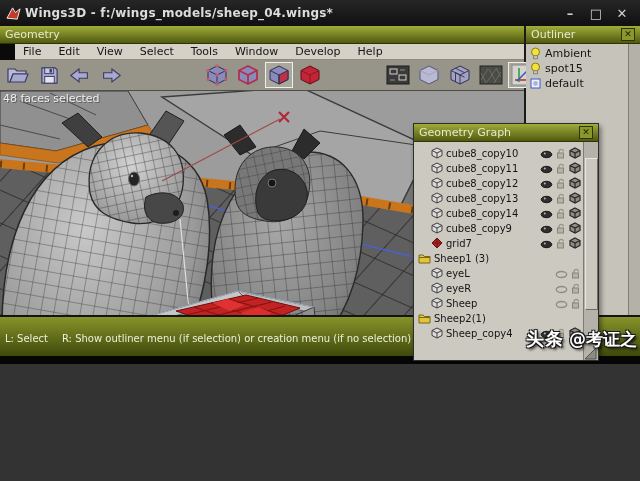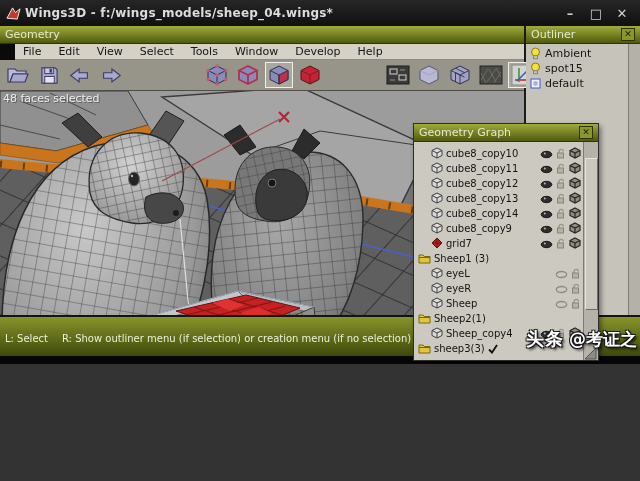--- a/index.html
+++ b/index.html
@@ -719,35 +719,20 @@
                 <rect x="1.5" y="5" width="6" height="5" fill="#b5b2a9" stroke="#87847b"></rect>
               </svg>
             </span>
             <span class="ic">
               <svg width="12" height="12" viewBox="0 0 12 12">
                 <path d="M6 1 11 3.5V8.5L6 11 1 8.5V3.5Z" fill="#8f8c83" stroke="#262626" stroke-width="1.2"></path>
                 <path d="M1 3.5 6 6l5-2.5M6 6v5" fill="none" stroke="#262626" stroke-width="1.2"></path>
               </svg>
             </span>
           </div>
-          <div class="gg-row" style="padding-left: 4px;">
-            <span class="ic">
-              <svg width="13" height="11" viewBox="0 0 13 11">
-                <path d="M1 2h4l1.5 1.5H12V10H1Z" fill="#e3c53c" stroke="#7a660f"></path>
-                <path d="M1 4.5h11" stroke="#7a660f"></path>
-              </svg>
-            </span>
-            <span class="gg-label">sheep3(3)</span>
-            <span class="ic">
-              <svg width="10" height="10" viewBox="0 0 10 10">
-                <path d="M1 5.5l3 3 5-7.5" fill="none" stroke="#101010" stroke-width="1.8"></path>
-              </svg>
-            </span>
-            <span class="gg-spacer"></span>
-          </div>
         </div>
       <div class="gg-scroll">
         <div class="gg-thumb"></div>
         <div class="gg-grip">
           <svg width="13" height="13">
               <path d="M12 1 L12 12 L1 12 Z" fill="#8f8c83" stroke="#55534c"></path>
             </svg>
         </div>
       </div>
     </div>

